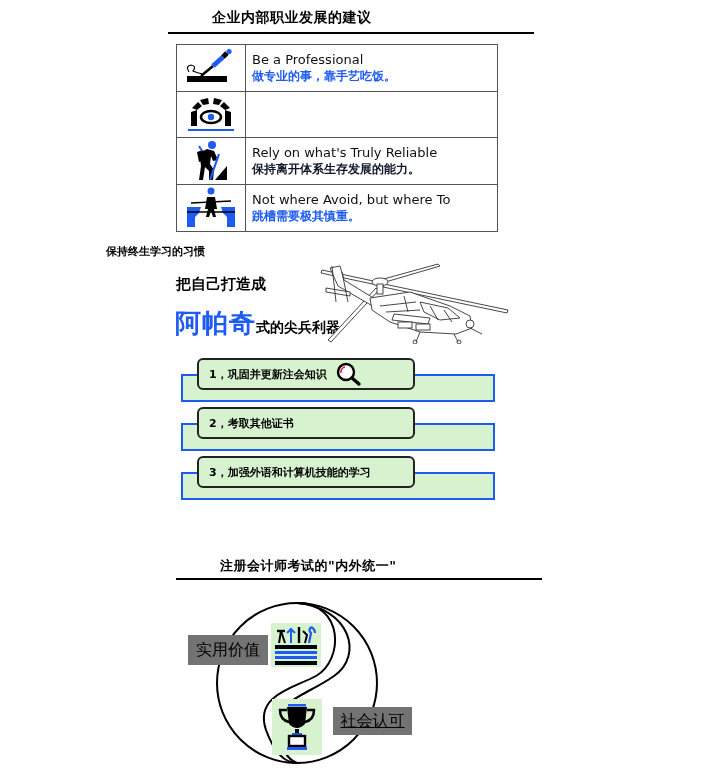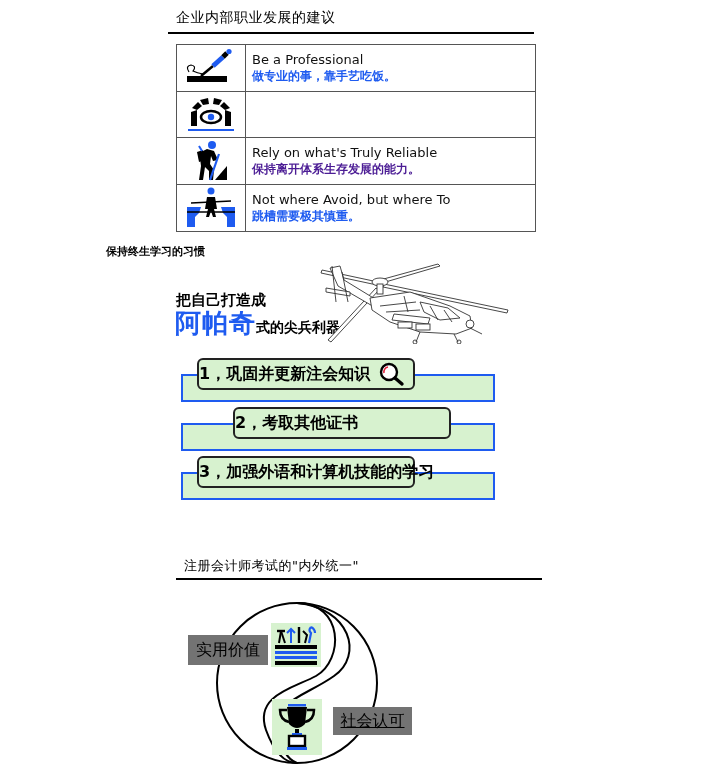--- a/index.html
+++ b/index.html
@@ -2,40 +2,40 @@
 <html><head>
 <meta charset="utf-8">
 <style>
   * { box-sizing: border-box; margin: 0; padding: 0; }
   html, body { width: 705px; height: 780px; background: #ffffff; overflow: hidden; }
   body { position: relative; font-family: "DejaVu Sans", "Liberation Sans", sans-serif; color: #000; }
 
   .abs { position: absolute; }
 
   
-  .sec-title { font-weight: normal; font-size: 14px; letter-spacing: 0.5px; white-space: nowrap; }
+  .sec-title { font-weight: bold; font-size: 14px; letter-spacing: 0.5px; white-space: nowrap; margin-left: 36px; }
   .rule { height: 2px; background: #000; }
-  .tbl { position: absolute; left: 176px; top: 44px; width: 360px; border: 1px solid #555; }
+  .tbl { position: absolute; left: 176px; top: 44px; width: 322px; border: 1px solid #555; }
   .tbl-row { display: flex; height: 46.5px; border-bottom: 1px solid #555; }
   .tbl-row:last-child { border-bottom: none; }
   .tbl-icon { width: 69px; border-right: 1px solid #555; display: flex; align-items: center; justify-content: center; }
   .tbl-text { flex: 1; padding: 6px 0 0 6px; }
   .tbl-en { font-family: "DejaVu Sans", sans-serif; font-size: 13px; color: #111; line-height: 17px; white-space: nowrap; }
   .tbl-zh { font-size: 12px; font-weight: bold; line-height: 17px; white-space: nowrap; }
 
   .sub-title { font-weight: bold; font-size: 11px; white-space: nowrap; }
 
   
   .heading-a { font-weight: bold; font-size: 15px; white-space: nowrap; }
   .heading-b { white-space: nowrap; font-weight: bold; }
   .heading-b .big { font-size: 26px; letter-spacing: 1px; }
   .heading-b .small { font-size: 14px; }
 
   .step-band { position: absolute; left: 181px; width: 314px; height: 28px; background: #d7f2cf; border: 2px solid #1e5bf0; }
-  .step-pill { position: absolute; left: 197px; width: 218px; height: 32px; background: #d7f2cf; border: 2px solid #222; border-radius: 6px; display: flex; align-items: center; font-size: 16px; font-weight: bold; white-space: nowrap; }
+  .step-pill { position: absolute; left: 197px; width: 218px; height: 32px; background: #d7f2cf; border: 2px solid #222; border-radius: 6px; display: flex; align-items: center; padding-left: 10px; font-size: 11px; font-weight: bold; white-space: nowrap; }
 
   
   .label-box { position: absolute; background: #737373; font-size: 16px; display: flex; align-items: center; justify-content: center; white-space: nowrap; }
   .icon-box { position: absolute; background: #d7f2cf; display: flex; align-items: center; justify-content: center; }
 </style>
 </head>
 <body>
 
 <div class="abs sec-title" style="left:176px; top:9px;">企业内部职业发展的建议</div>
 <div class="abs rule" style="left:168px; top:32px; width:366px;"></div>
@@ -81,21 +81,21 @@
         <circle cx="29" cy="5" r="4" fill="#1e5bf0"></circle>
         <path d="M18 12 L24 9 L31 11 L35 20 L30 21 L28 16 L27 24 L31 30 L30 40 L26 40 L26 31 L22 27 L20 40 L16 40 L18 26 L17 18 Z" fill="#000"></path>
         <path d="M14 12 L20 10 L22 20 L16 22 Z" fill="#000"></path>
         <line x1="16" y1="6" x2="19" y2="11" stroke="#1e5bf0" stroke-width="2"></line>
         <line x1="36" y1="14" x2="27" y2="40" stroke="#1e5bf0" stroke-width="2.2"></line>
         <path d="M32 40 L44 26 L44 40 Z" fill="#000"></path>
       </svg>
     </div>
     <div class="tbl-text">
       <div class="tbl-en">Rely on what's Truly Reliable</div>
-      <div class="tbl-zh" style="color:#4c1d95;">保持离开体系生存发展的能力。</div>
+      <div class="tbl-zh" style="color:#0f172a;">保持离开体系生存发展的能力。</div>
     </div>
   </div>
 
   <div class="tbl-row">
     <div class="tbl-icon">
       <svg width="56" height="42" viewBox="0 0 56 42">
         <circle cx="28" cy="4" r="3.5" fill="#1e5bf0"></circle>
         <path d="M24 10 L32 10 L34 22 L31 22 L33 30 L30 30 L28 24 L26 30 L23 30 L25 22 L22 22 Z" fill="#000"></path>
         <line x1="8" y1="16" x2="48" y2="14" stroke="#000" stroke-width="1.6"></line>
         <path d="M4 20 L18 20 L16 26 L12 30 L12 40 L4 40 Z" fill="#1e5bf0"></path>
@@ -105,21 +105,21 @@
     </div>
     <div class="tbl-text">
       <div class="tbl-en">Not where Avoid, but where To</div>
       <div class="tbl-zh" style="color:#1e5bf0;">跳槽需要极其慎重。</div>
     </div>
   </div>
 </div>
 
 <div class="abs sub-title" style="left:106px; top:244px;">保持终生学习的习惯</div>
 
-<div class="abs heading-a" style="left:176px; top:291px;">把自己打造成</div>
+<div class="abs heading-a" style="left:176px; top:275px;">把自己打造成</div>
 <div class="abs heading-b" style="left:175px; top:306px;">
   <span class="big" style="color:#1e5bf0;">阿帕奇</span><span class="small">式的尖兵利器</span>
 </div>
 
 <div class="abs" style="left:320px; top:262px; width:190px; height:82px;">
   <svg width="190" height="82" viewBox="0 0 190 82" fill="none" stroke="#333" stroke-width="0.9">
 
     <path d="M60 18 L118 2 L120 4 L62 21 Z" fill="#fff"></path>
     <path d="M58 20 L2 8 L1 11 L57 23 Z" fill="#fff"></path>
     <path d="M64 22 L188 48 L187 51 L63 25 Z" fill="#fff"></path>
@@ -162,21 +162,21 @@
   <span style="margin-left:8px; display:inline-flex;">
     <svg width="28" height="26" viewBox="0 0 28 26">
       <circle cx="11" cy="11" r="8" fill="#fff" stroke="#000" stroke-width="2.4"></circle>
       <path d="M6 12 A5 5 0 0 1 10 6" fill="none" stroke="#e0203a" stroke-width="1.6"></path>
       <line x1="17" y1="17" x2="24" y2="23" stroke="#000" stroke-width="3.4" stroke-linecap="round"></line>
     </svg>
   </span>
 </div>
 
 <div class="step-band" style="top:423px;"></div>
-<div class="step-pill" style="top:407px;margin-left:36px;">
+<div class="step-pill" style="top:407px;">
   <span>2，考取其他证书</span>
 </div>
 
 <div class="step-band" style="top:472px;"></div>
 <div class="step-pill" style="top:456px;">
   <span>3，加强外语和计算机技能的学习</span>
 </div>
 
 <div class="abs sec-title" style="left:184px; top:557px; font-size:13px;">注册会计师考试的"内外统一"</div>
 <div class="abs rule" style="left:176px; top:578px; width:366px;"></div>

